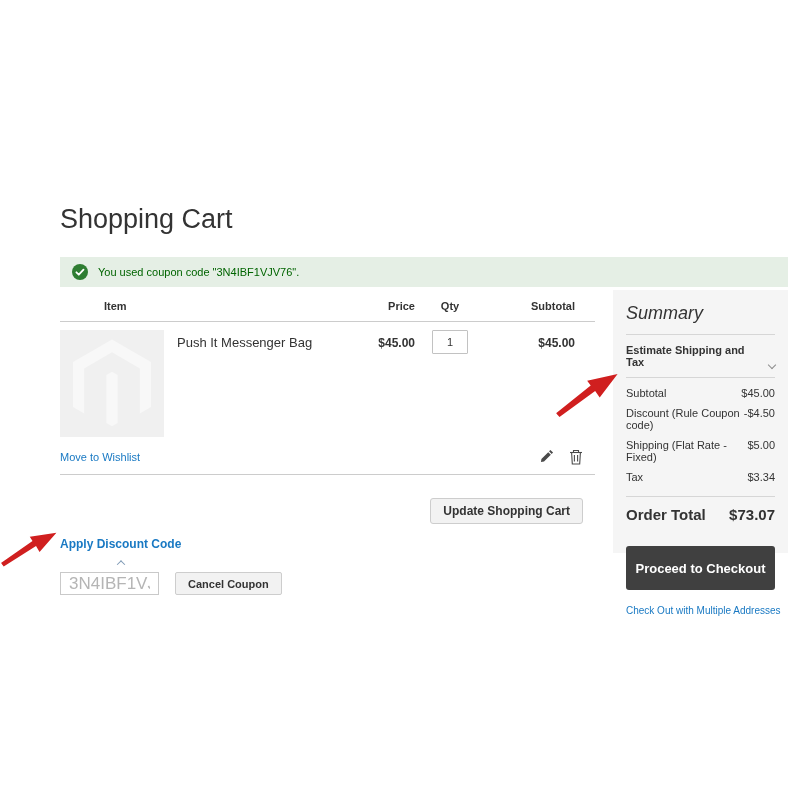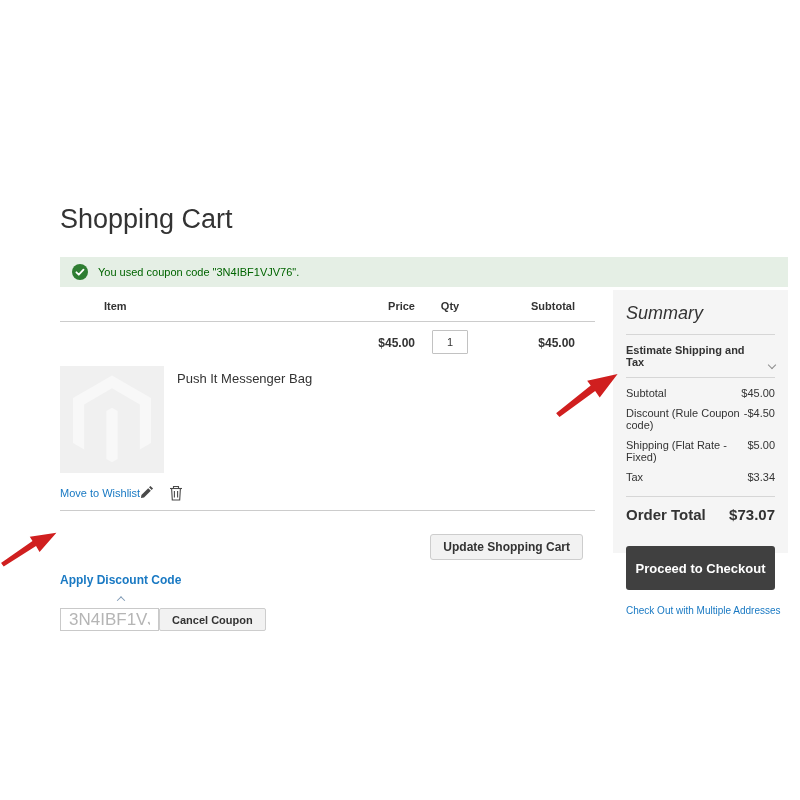--- a/index.html
+++ b/index.html
@@ -19,50 +19,50 @@
   .cart-col { position: absolute; left: 60px; top: 300px; width: 535px; }
   .thead { display: flex; padding-right: 20px; padding-bottom: 9px; border-bottom: 1px solid #cccccc; }
   .th { font-size: 11px; font-weight: 700; color: #333; }
   .col-item { flex: 1; text-align: left; margin-left: 44px; }
   .col-price { width: 90px; text-align: right; }
   .col-qty { width: 70px; text-align: center; }
   .col-subtotal { width: 90px; text-align: right; }
 
   .cart-items { border-bottom: 1px solid #cccccc; padding-bottom: 10px; }
   .item-row { display: flex; padding-right: 20px; padding-top: 8px; }
-  .item-cell { flex: 1; display: flex; margin-top: 36px; }
+  .item-cell { flex: 1; display: flex; }
   .product-image { width: 104px; height: 107px; background: #f0f0f0; display: flex; align-items: center; justify-content: center; cursor: pointer; }
   .product-image svg { width: 78px; height: 90px; }
   .product-name { margin-left: 13px; padding-top: 5px; font-size: 13px; color: #333; cursor: pointer; }
   .price-cell, .subtotal-cell { font-size: 12px; font-weight: 700; padding-top: 6px; }
   .qty-input { width: 36px; height: 24px; border: 1px solid #c2c2c2; border-radius: 1px;
     text-align: center; font-size: 11px; color: #333; font-family: inherit; background: #fff; }
 
-  .actions-row { display: flex; align-items: center;
+  .actions-row { display: flex; justify-content: space-between; align-items: center;
     margin-top: 12px; padding-right: 12px; }
   .wishlist-link { font-size: 11px; color: #1979c3; text-decoration: none; cursor: pointer; }
   .item-actions { display: flex; gap: 15px; align-items: center; }
   .action-icon { width: 14px; height: 15px; cursor: pointer; }
 
   .update-row { margin-top: 23px; display: flex; justify-content: flex-end; padding-right: 12px; }
   .btn-secondary { background: #f2f2f2; border: 1px solid #cdcdcd; border-radius: 3px;
     font-size: 12px; font-weight: 700; color: #333; padding: 5px 12px; font-family: inherit; cursor: pointer; }
 
   
   .discount-block { margin-top: 10px; }
   .discount-toggle { display: inline-flex; align-items: center; gap: 9px; cursor: pointer;
     font-size: 12px; font-weight: 600; color: #1979c3; flex-direction: column; }
   .chev { display: inline-block; width: 6px; height: 6px; border-right: 1.5px solid #7e99b5; border-bottom: 1.5px solid #7e99b5; }
   .chev-up { transform: rotate(-135deg) translate(-1px,-1px); }
   .chev-down { border-color: #8f8f8f; transform: rotate(45deg); margin-top: -3px; }
   .discount-fields { margin-top: 6px; display: flex; }
   .coupon-input { width: 99px; height: 23px; border: 1px solid #c9c9c9; padding: 0 8px;
     font-size: 17px; color: #b5b5b5; background: #fff; font-family: inherit; }
   .btn-cancel { height: 23px; padding: 0 12px; background: #f2f2f2; border: 1px solid #cdcdcd;
-    border-radius: 2px; font-size: 11px; font-weight: 700; color: #333; font-family: inherit; cursor: pointer; }
+    border-radius: 2px; font-size: 11px; font-weight: 700; color: #333; font-family: inherit; cursor: pointer; margin-left: 16px; }
 
   
   .summary-panel { position: absolute; left: 613px; top: 290px; width: 175px; height: 263px;
     background: #f5f5f5; padding: 10px 13px 0; }
   .summary-title { font-size: 18px; font-weight: 300; color: #333; margin: 3px 0 10px; font-style: italic; }
   .sum-divider { border: none; border-top: 1px solid #d6d6d6; }
   .estimate-row { display: flex; justify-content: space-between; align-items: flex-end; padding: 9px 0; cursor: pointer; gap: 7px; }
   .estimate-label { font-size: 11px; font-weight: 700; color: #333; }
   .totals { padding: 5px 0 9px; }
   .total-row { display: flex; justify-content: space-between; font-size: 11px; color: #333; padding: 4px 0; }

